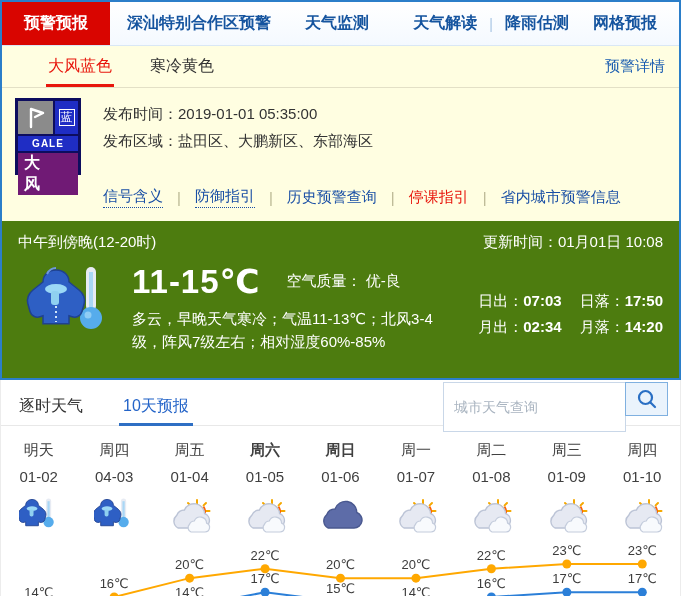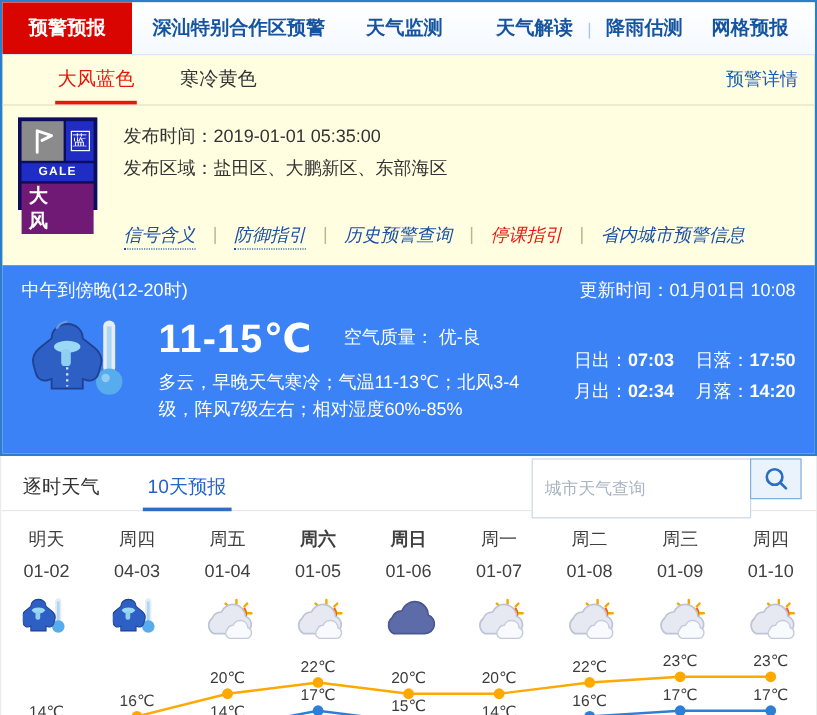--- a/index.html
+++ b/index.html
@@ -31,28 +31,28 @@
   .badge-top { display:grid; grid-template-columns:1fr 23px; gap:2px; }
   .badge-flag { background:#8b8b8b; display:flex; align-items:center; justify-content:center; }
   .badge-level { background:#1f2dc4; color:#fff; font-size:12px; display:flex; align-items:center; justify-content:center; }
   .badge-level span { border:1px solid #fff; padding:0 1px; line-height:1.25; }
   .badge-code { background:#1f2dc4; color:#fff; font-size:10px; font-weight:bold; letter-spacing:1px;
                 display:flex; align-items:center; justify-content:center; }
   .badge-name { background:#701a75; color:#fff; font-size:16px; font-weight:bold; letter-spacing:6px;
                 padding-left:6px; display:flex; align-items:center; justify-content:center; }
   .warn-info { margin-left:22px; font-size:15px; color:#333; padding-top:2px; }
   .warn-info .line { line-height:27px; }
-  .links-row { display:flex; align-items:flex-start; margin:12px 2px 13px 101px; font-size:15px;font-style:italic; }
+  .links-row { display:flex; align-items:center; margin:12px 2px 13px 101px; font-size:15px; }
   .wlink { color:#1a4fa5; cursor:pointer; }
   .wlink.dotted { border-bottom:1px dotted #1a4fa5; padding-bottom:1px; }
   .wlink.alert { color:#e8160c; }
   .link-sep { color:#b9b692; margin:0 14px; }
 
   
-  .blue-panel { background:#3b82f6; color:#fff; height:157px; padding:12px 16px 0 16px; }
+  .blue-panel { background:#4d7c0f; color:#fff; height:157px; padding:12px 16px 0 16px; }
   .bp-head { display:flex; font-size:15px; }
   .bp-update { margin-left:auto; }
   .bp-body { display:flex; margin-top:10px; }
   .big-icon { width:92px; flex:none; margin-left:8px; }
   .bp-mid { margin-left:14px; width:408px; }
   .temp-row { display:flex; align-items:center; }
   .big-temp { font-size:33px; font-weight:bold; letter-spacing:1px; }
   .air { font-size:15px; margin-left:26px; }
   .desc { font-size:15px; line-height:23px; margin-top:6px; }
   .sunmoon { margin-left:auto; font-size:15px; margin-top:26px; white-space:nowrap; }

